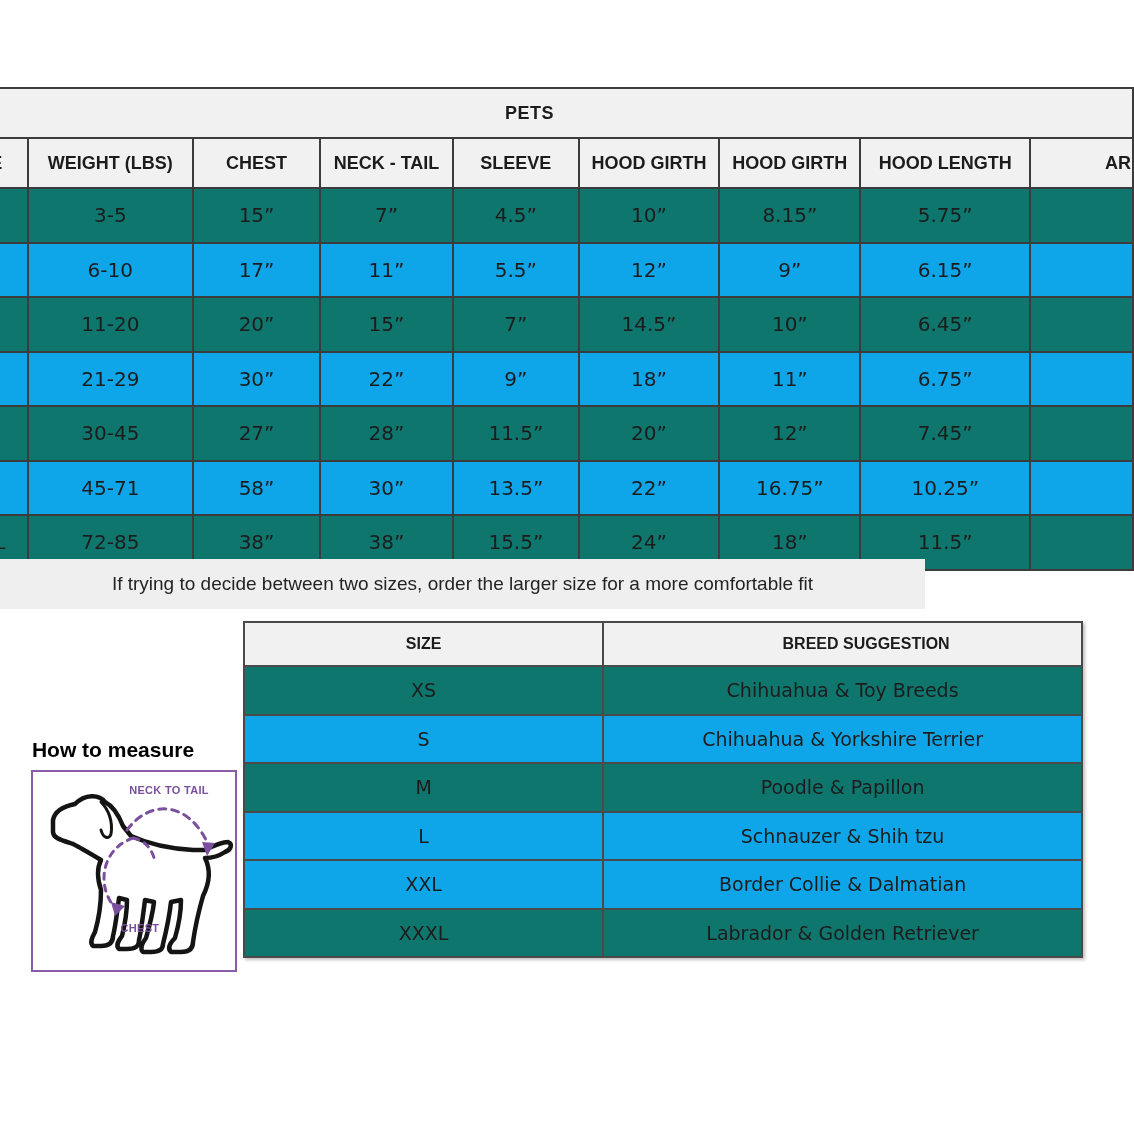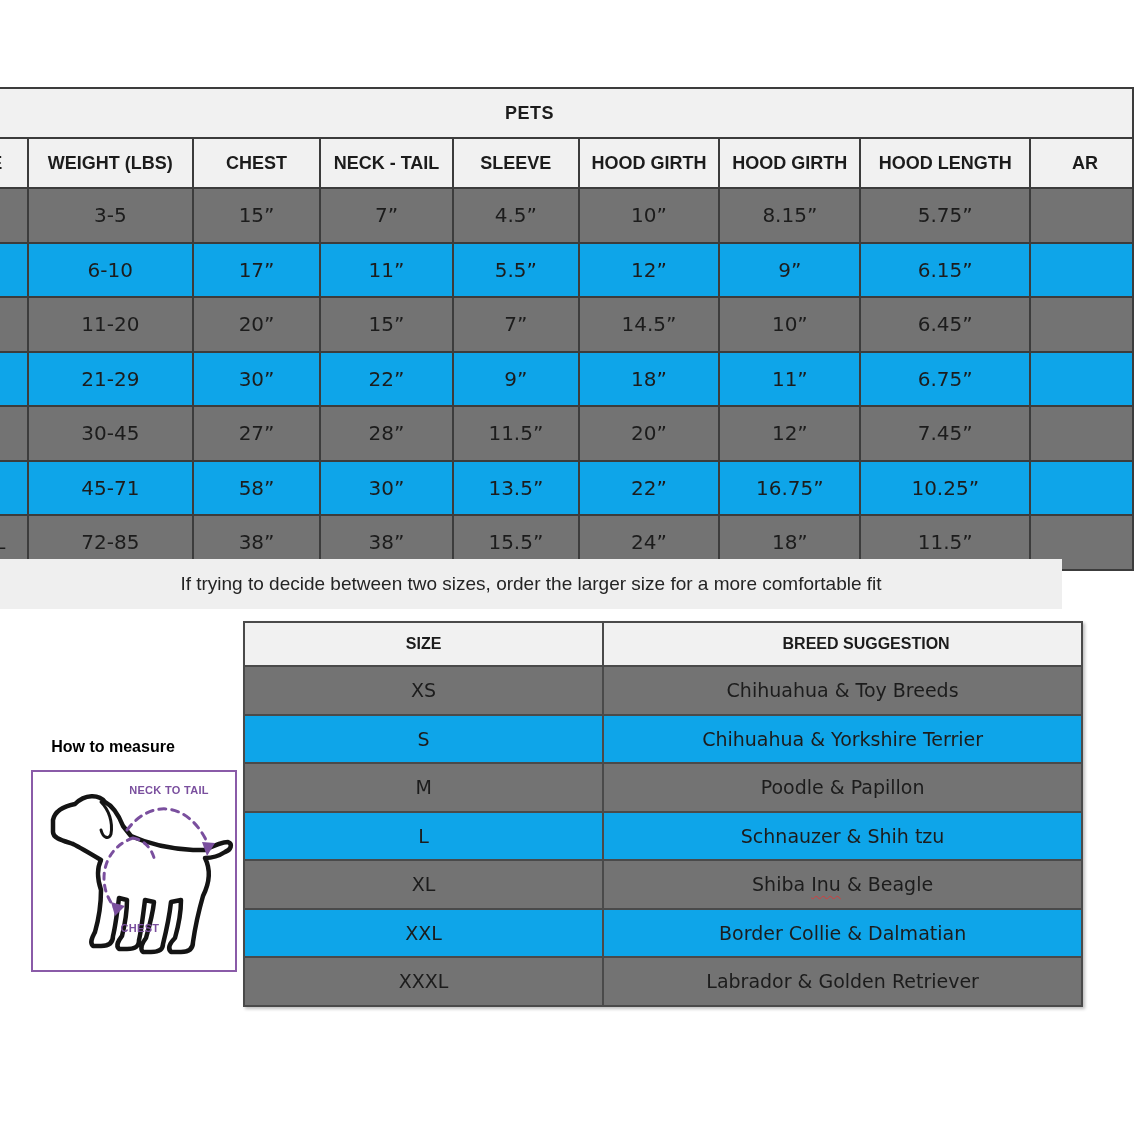--- a/index.html
+++ b/index.html
@@ -24,28 +24,28 @@
     font-size:21px;font-weight:bold;letter-spacing:.5px;
   }
   .main-table thead th{
     background:#f1f1f1;height:46px;
     font-size:18px;font-weight:bold;
   }
   .main-table tbody td{
     height:50.5px;font-size:20px;
     font-family:"DejaVu Sans","Liberation Sans",sans-serif;
   }
-  .row-gray td{background:#737373;}
+  .row-gray td{background:#0f766e;}
   .row-white td{background:#0ea5e9;}
   th.size-col{padding-left:12px;}
   td.size-col{padding-left:6px;}
-  th.arm-col{text-align:center;padding-left:8px;}
+  th.arm-col{text-align:right;padding-left:8px;}
   
   .note-band{
-    position:absolute;top:559px;left:0;width:1062px;height:50px;
+    position:absolute;top:559px;left:0;width:925px;height:50px;
     background:#efefef;display:flex;align-items:center;justify-content:center;
     font-size:19px;color:#242424;
   }
   
   .breed-table-wrap{position:absolute;top:621px;left:243px;}
   .breed-table{width:840px;box-shadow:2px 2px 3px rgba(0,0,0,.25);}
   .breed-table td,.breed-table th{
     border:2px solid #4a4a4a;text-align:center;vertical-align:middle;
   }
   .breed-table th{
@@ -58,21 +58,21 @@
   }
   .breed-table .col-size{width:383px;}
   .breed-table .col-breed{width:457px;padding-left:48px;}
   .misspelled{
     text-decoration:underline wavy #d43d3d;
     text-decoration-thickness:1px;text-underline-offset:4px;
   }
   
   .measure-title{
     position:absolute;top:738px;left:10px;width:206px;
-    text-align:center;font-size:16px;font-weight:bold;color:#000;
+    text-align:center;font-size:21px;font-weight:bold;color:#000;
   }
   .measure-box{
     position:absolute;top:770px;left:10px;width:202px;height:198px;
     border:2px solid #8a5ba8;background:#ffffff;margin-left:21px;
   }
   .measure-box svg{display:block;width:100%;height:100%;}
   .svg-label{
     font-family:"Liberation Sans",sans-serif;
     font-weight:bold;font-size:11px;fill:#7a4f9e;letter-spacing:.3px;
   }
@@ -210,24 +210,20 @@
         <td>S</td>
         <td>Chihuahua &amp; Yorkshire Terrier</td>
       </tr>
       <tr class="row-gray">
         <td>M</td>
         <td>Poodle &amp; Papillon</td>
       </tr>
       <tr class="row-white">
         <td>L</td>
         <td>Schnauzer &amp; Shih tzu</td>
-      </tr>
-      <tr class="row-gray">
-        <td>XL</td>
-        <td><span>Shiba </span><span class="misspelled">Inu</span><span> &amp; Beagle</span></td>
       </tr>
       <tr class="row-white">
         <td>XXL</td>
         <td>Border Collie &amp; Dalmatian</td>
       </tr>
       <tr class="row-gray">
         <td>XXXL</td>
         <td>Labrador &amp; Golden Retriever</td>
       </tr>
     </tbody>

